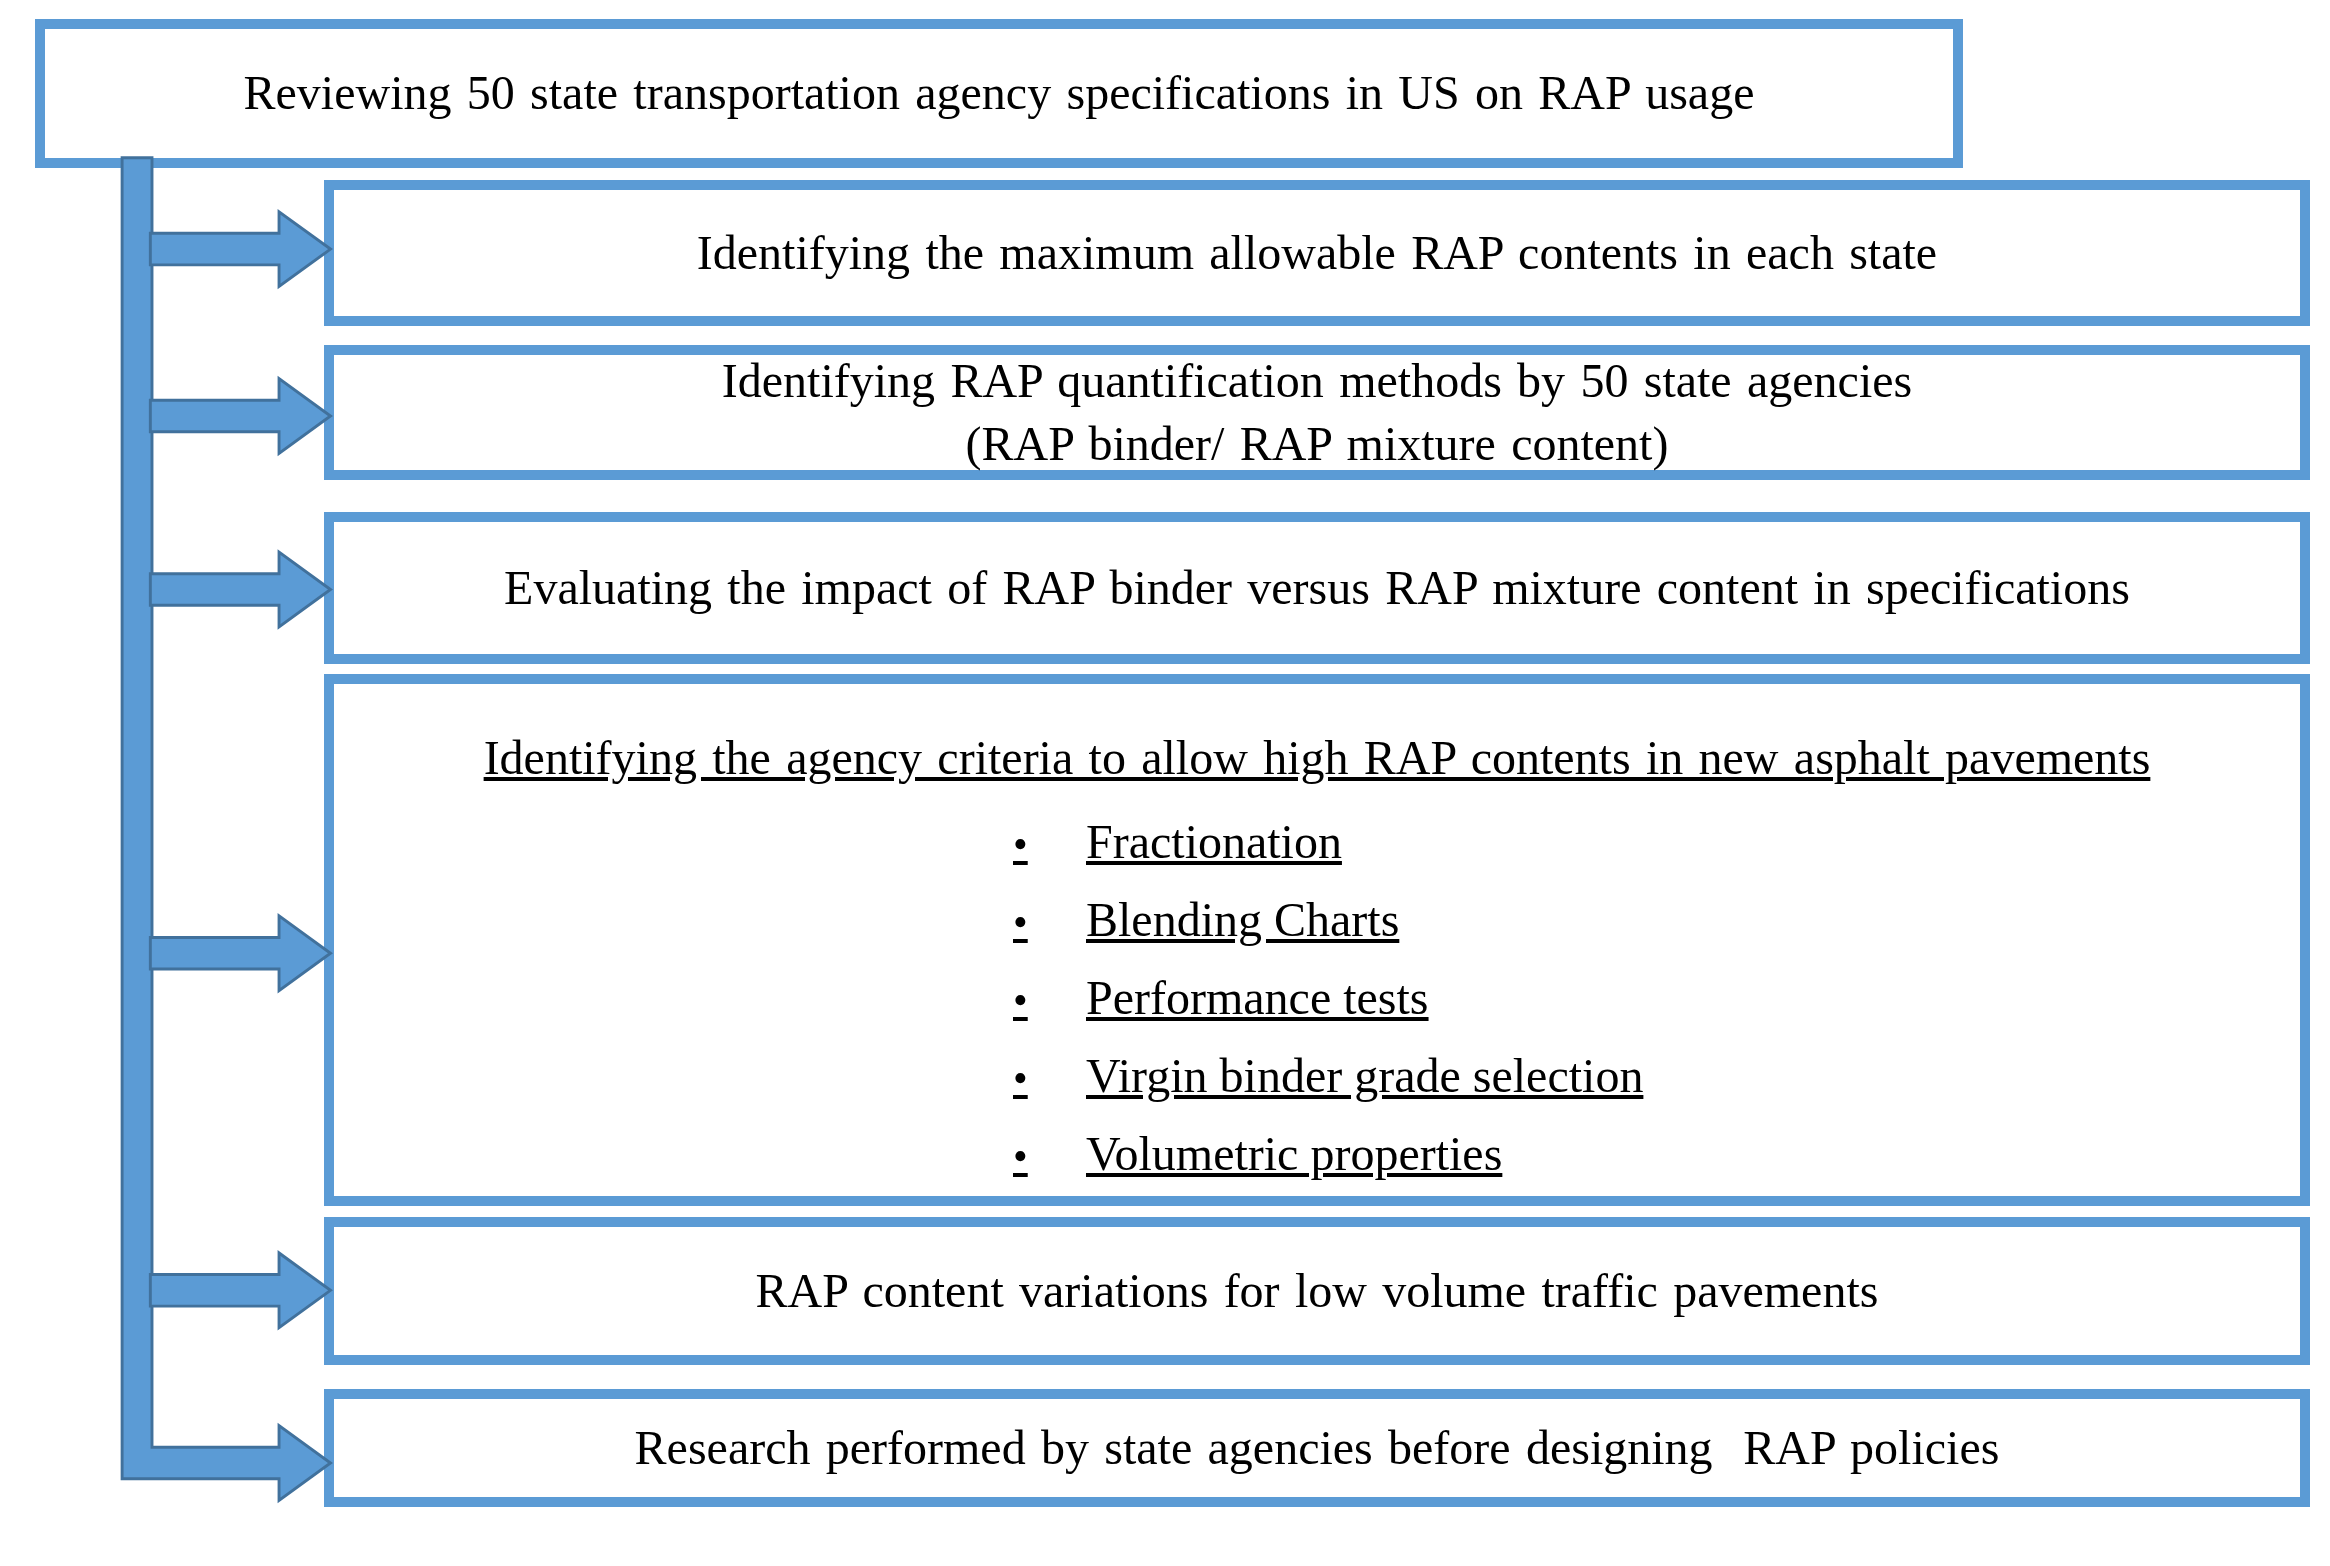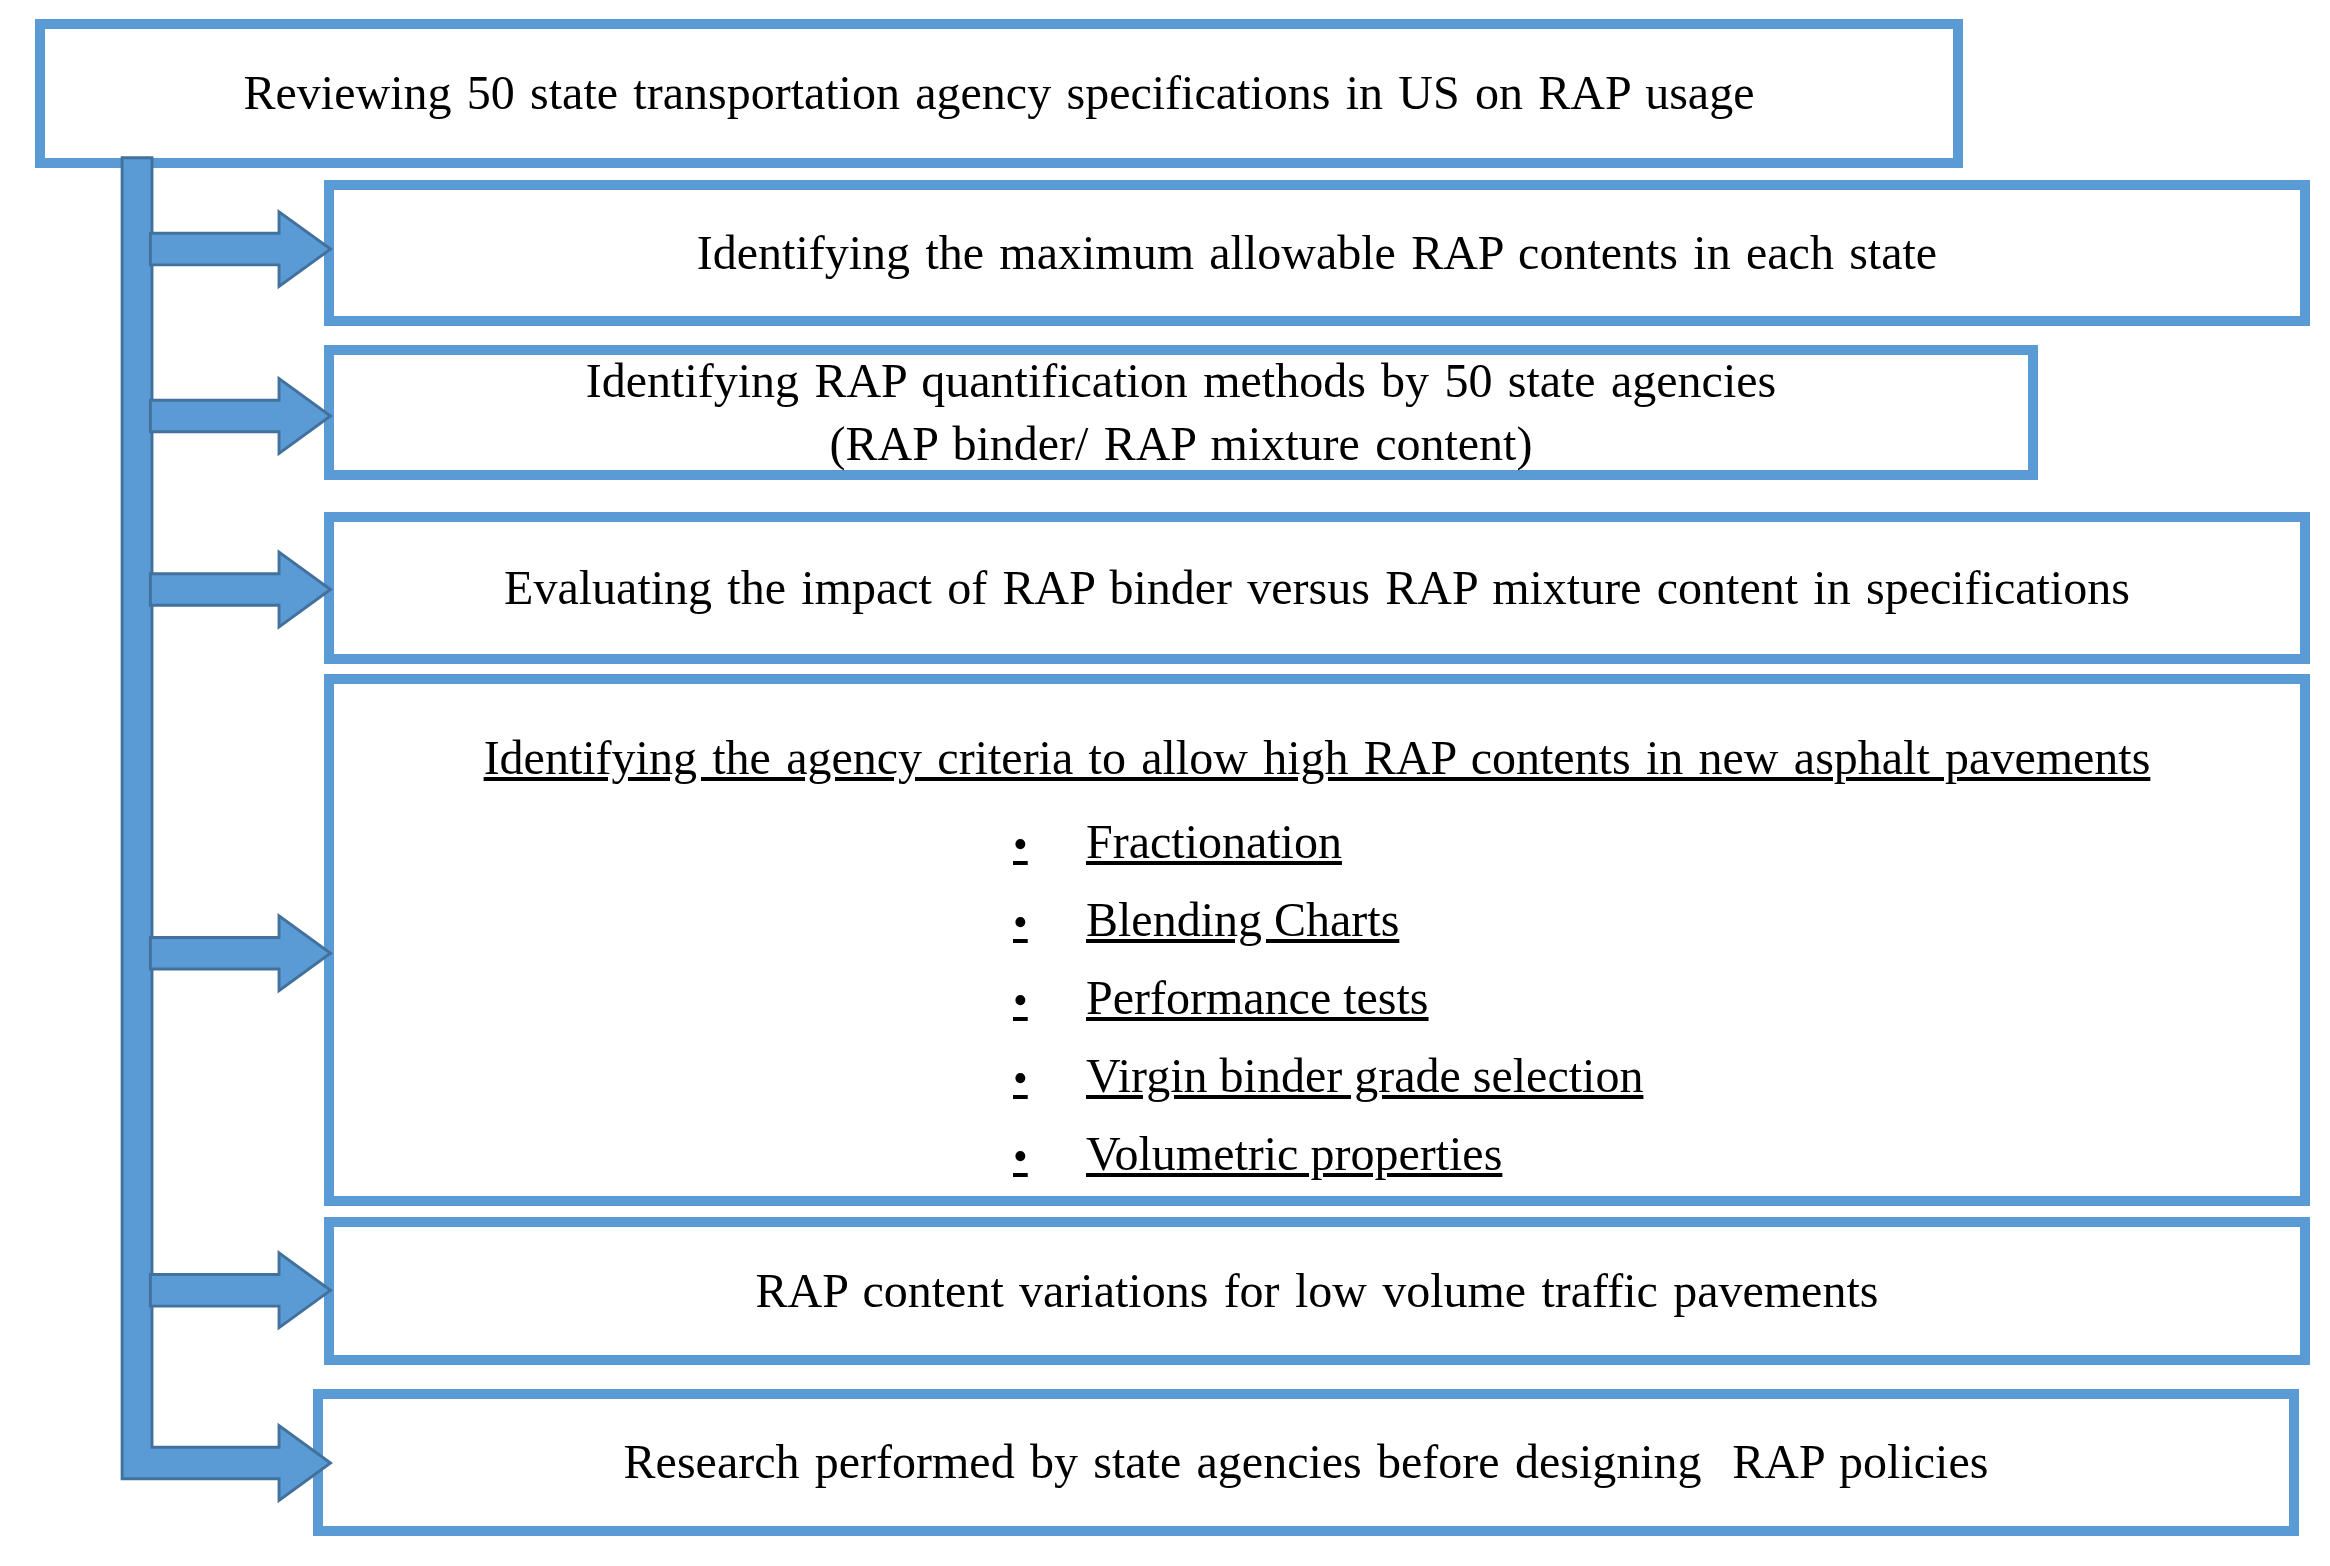--- a/index.html
+++ b/index.html
@@ -33,25 +33,25 @@
     font-size:48px;
     line-height:1.3;
     white-space:pre-wrap;
     word-spacing:3.3px;
     padding:0 25px;
   }
   
   #root-box{left:35px;top:19px;width:1928px;height:149px;}
   
   #branch-box-1{left:324px;top:180px;width:1986px;height:146px;align-items:center;}
-  #branch-box-2{left:324px;top:345px;width:1714px;height:135px;}
+  #branch-box-2{left:324px;top:345px;width:1986px;height:135px;}
   #branch-box-3{left:324px;top:512px;width:1986px;height:152px;}
   #branch-box-4{left:324px;top:674px;width:1986px;height:532px;justify-content:flex-start;text-decoration:underline;}
   #branch-box-5{left:324px;top:1217px;width:1986px;height:148px;}
-  #branch-box-6{left:313px;top:1389px;width:1986px;height:147px;}
+  #branch-box-6{left:324px;top:1389px;width:1986px;height:118px;}
 
   #branch-box-4 .box-label{margin-top:43px;}
   .bullet-list{
     list-style:none;
     margin:15px 0 0 0;
     padding:0;
     align-self:flex-start;
     margin-left:679px;
     text-align:left;
   }

